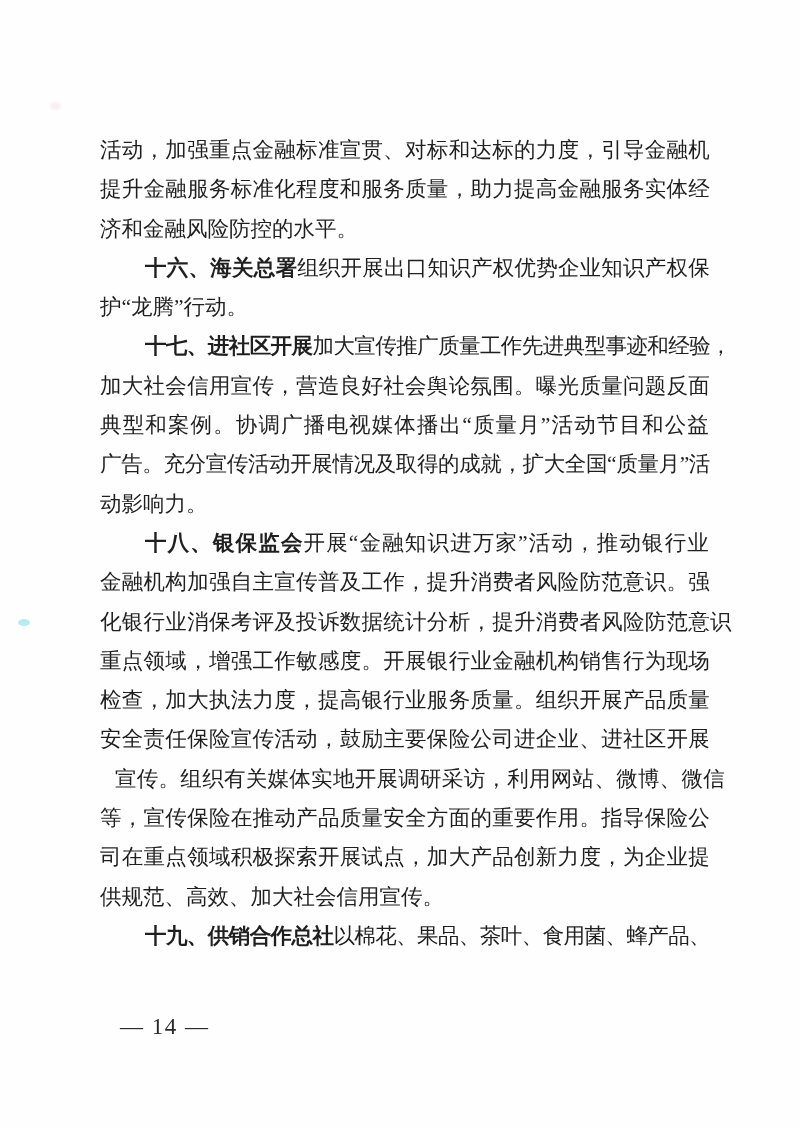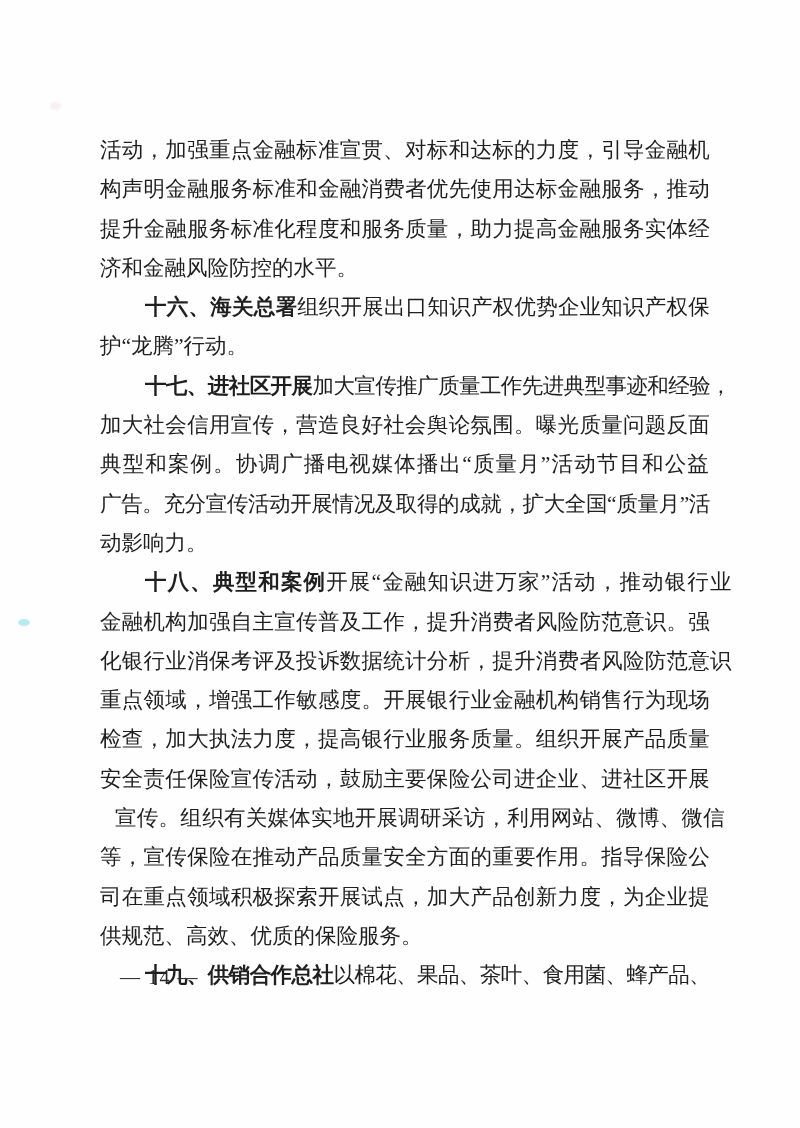--- a/index.html
+++ b/index.html
@@ -32,24 +32,24 @@
   .line.indent {
     text-indent: 45px;
   }
   .lead {
     font-family: Liberation Sans, sans-serif;
     font-weight: 700;
   }
   #page-number {
     position: absolute;
     left: 120px;
-    top: 964px;
+    top: 1014px;
     height: 26px;
     line-height: 26px;
-    font-size: 20px;
+    font-size: 23px;
     color: #2a2a2a;
     letter-spacing: 1.5px;
     white-space: nowrap;
   }
   .speck {
     position: absolute;
     border-radius: 50%;
   }
   #speck-cyan {
     left: 18px;
@@ -65,38 +65,37 @@
     height: 8px;
     filter: blur(1px);
   }
 </style>
 </head>
 <body>
 
 <div id="page" style="background: rgb(254, 254, 254);">
   <div id="text-block">
       <div class="line" style="letter-spacing: 0.29px;"><span><span>活动，加强重点金融标准宣贯、对标和达标的力度，引导金融机</span></span></div>
-      <div class="line" style="letter-spacing: 0.29px;"><span><span>构声明金融服务标准和金融消费者优先使用达标金融服务，推动</span></span></div>
       <div class="line" style="letter-spacing: 0.29px;"><span><span>提升金融服务标准化程度和服务质量，助力提高金融服务实体经</span></span></div>
       <div class="line"><span><span>济和金融风险防控的水平。</span></span></div>
       <div class="line indent" style="letter-spacing: 0.23px;"><span><span class="lead">十六、海关总署</span><span>组织开展出口知识产权优势企业知识产权保</span></span></div>
       <div class="line"><span><span>护“龙腾”行动。</span></span></div>
       <div class="line indent" style="letter-spacing: -0.57px;"><span><span class="lead">十七、进社区开展</span><span>加大宣传推广质量工作先进典型事迹和经验，</span></span></div>
       <div class="line" style="letter-spacing: 0.29px;"><span><span>加大社会信用宣传，营造良好社会舆论氛围。曝光质量问题反面</span></span></div>
       <div class="line" style="letter-spacing: 1.14px;"><span><span>典型和案例。协调广播电视媒体播出“质量月”活动节目和公益</span></span></div>
       <div class="line" style="letter-spacing: -0.37px;"><span><span>广告。充分宣传活动开展情况及取得的成就，扩大全国“质量月”活</span></span></div>
       <div class="line"><span><span>动影响力。</span></span></div>
-      <div class="line indent" style="letter-spacing: 1.15px;"><span><span class="lead">十八、典型和案例</span><span>开展“金融知识进万家”活动，推动银行业</span></span></div>
+      <div class="line indent" style="letter-spacing: 1.15px;"><span><span class="lead">十八、银保监会</span><span>开展“金融知识进万家”活动，推动银行业</span></span></div>
       <div class="line" style="letter-spacing: 0.29px;"><span><span>金融机构加强自主宣传普及工作，提升消费者风险防范意识。强</span></span></div>
       <div class="line" style="letter-spacing: 0.29px;"><span><span>化银行业消保考评及投诉数据统计分析，提升消费者风险防范意识</span></span></div>
       <div class="line" style="letter-spacing: 0.29px;"><span><span>重点领域，增强工作敏感度。开展银行业金融机构销售行为现场</span></span></div>
       <div class="line" style="letter-spacing: 0.29px;"><span><span>检查，加大执法力度，提高银行业服务质量。组织开展产品质量</span></span></div>
       <div class="line" style="letter-spacing: 0.29px;"><span><span>安全责任保险宣传活动，鼓励主要保险公司进企业、进社区开展</span></span></div>
       <div class="line" style="letter-spacing: 0.29px; margin-left: 15px;"><span><span>宣传。组织有关媒体实地开展调研采访，利用网站、微博、微信</span></span></div>
       <div class="line" style="letter-spacing: 0.29px;"><span><span>等，宣传保险在推动产品质量安全方面的重要作用。指导保险公</span></span></div>
       <div class="line" style="letter-spacing: 0.29px;"><span><span>司在重点领域积极探索开展试点，加大产品创新力度，为企业提</span></span></div>
-      <div class="line"><span><span>供规范、高效、优质的保险服务。</span></span></div>
+      <div class="line"><span><span>供规范、高效、加大社会信用宣传。</span></span></div>
       <div class="line indent" style="letter-spacing: -0.57px;"><span><span class="lead">十九、供销合作总社</span><span>以棉花、果品、茶叶、食用菌、蜂产品、</span></span></div>
     </div>
   <div id="page-number">— 14 —</div>
   <div id="speck-cyan" class="speck" style="background: rgb(185, 234, 242);"></div>
   <div id="speck-pink" class="speck" style="background: rgb(248, 239, 241);"></div>
 </div>
 
 </body></html>

